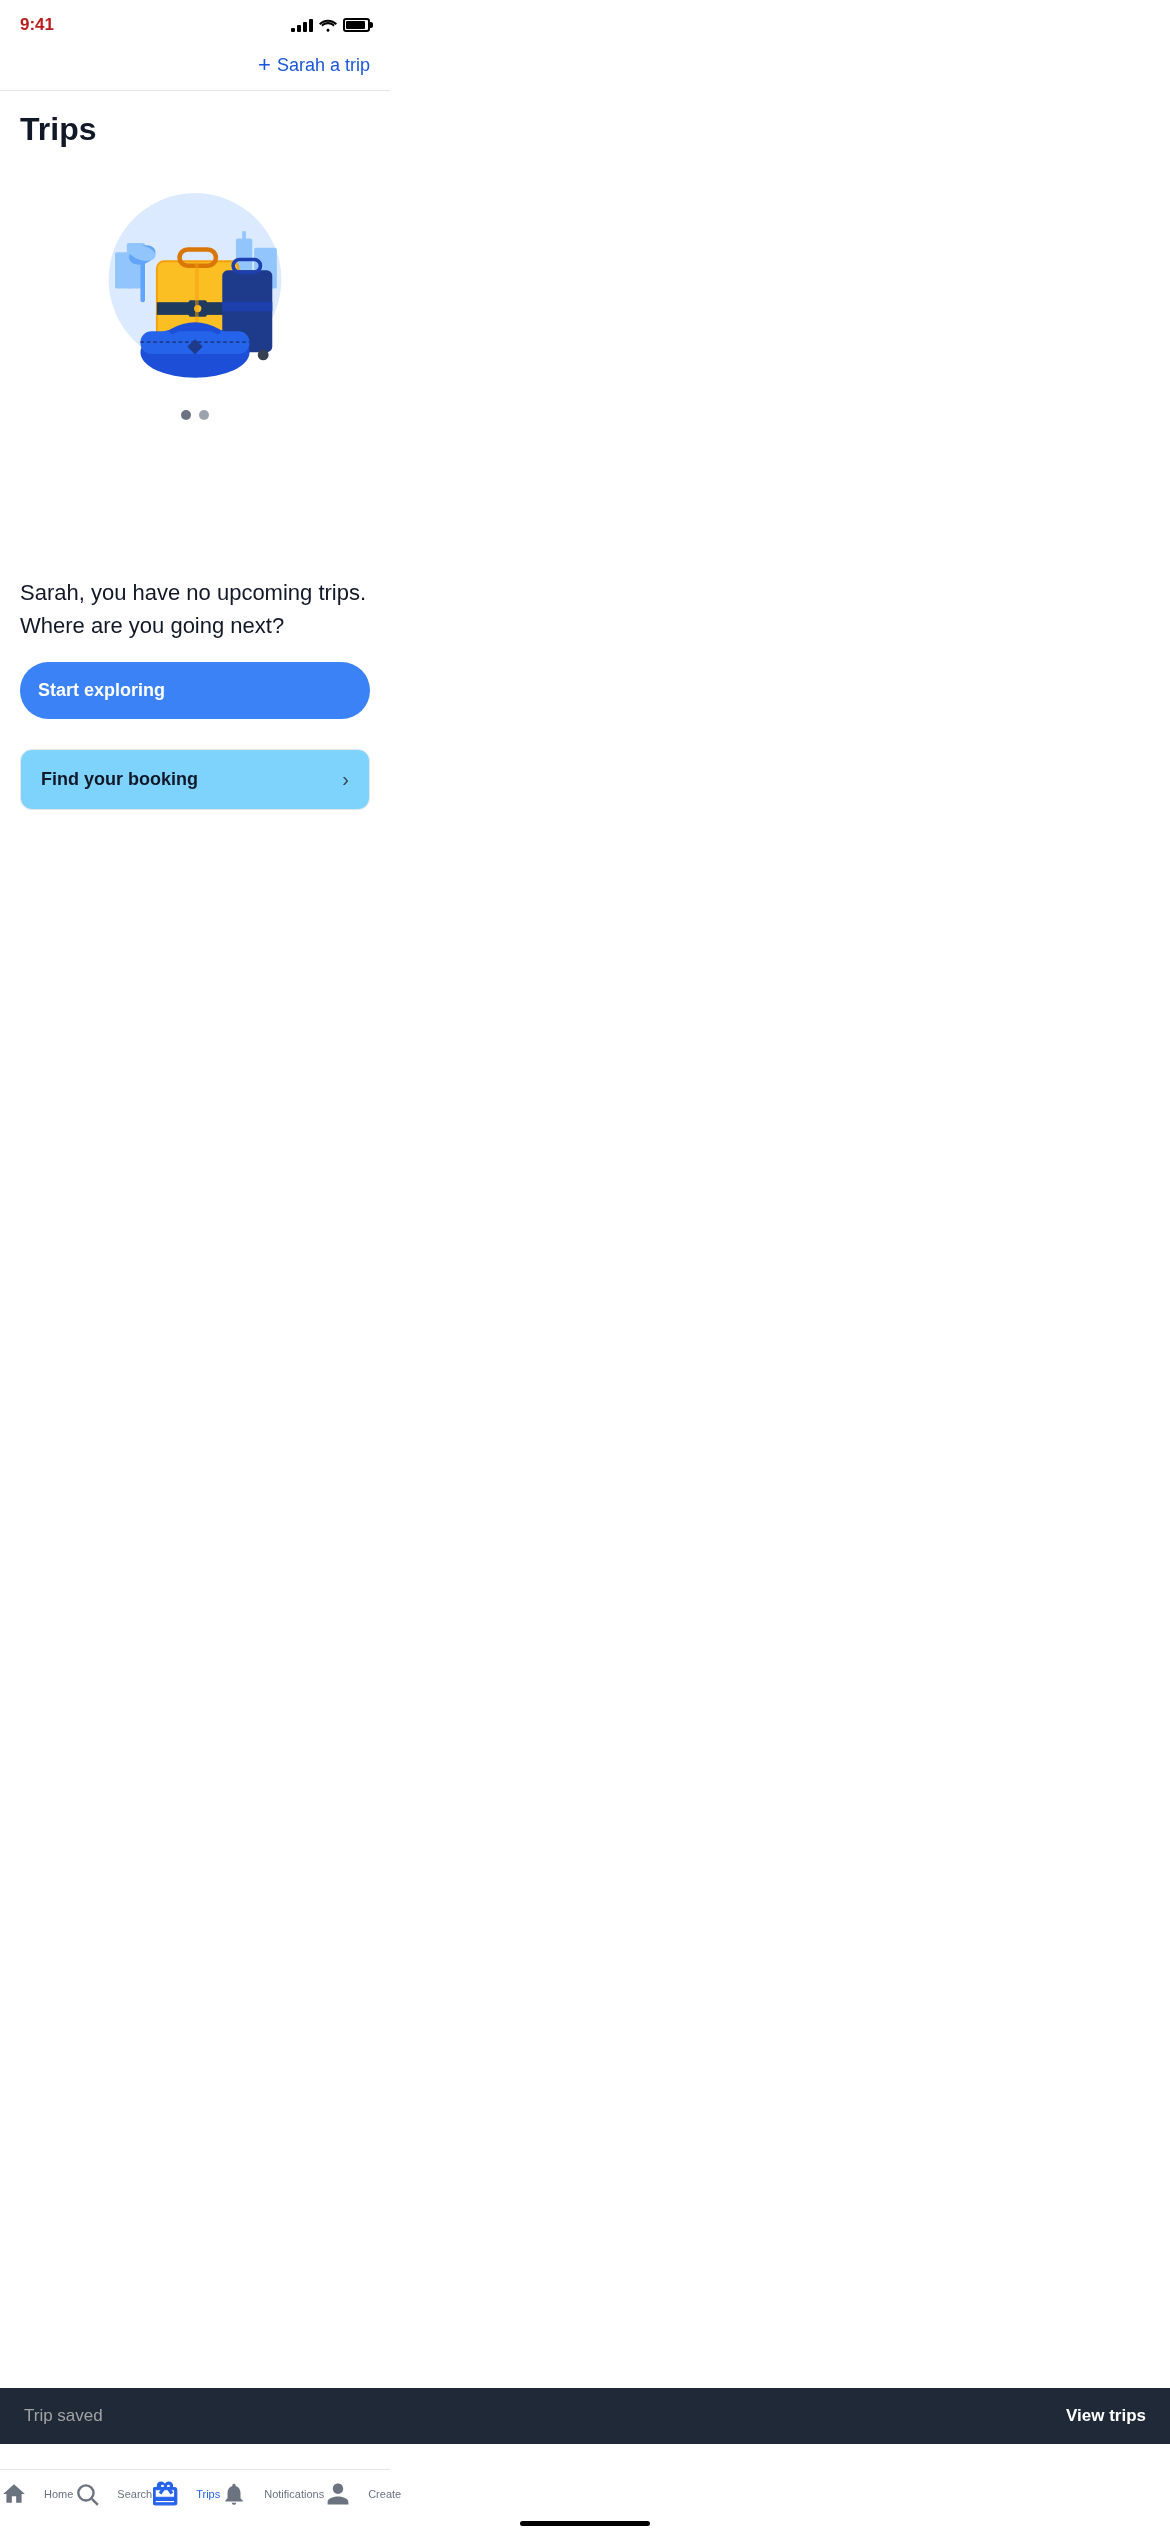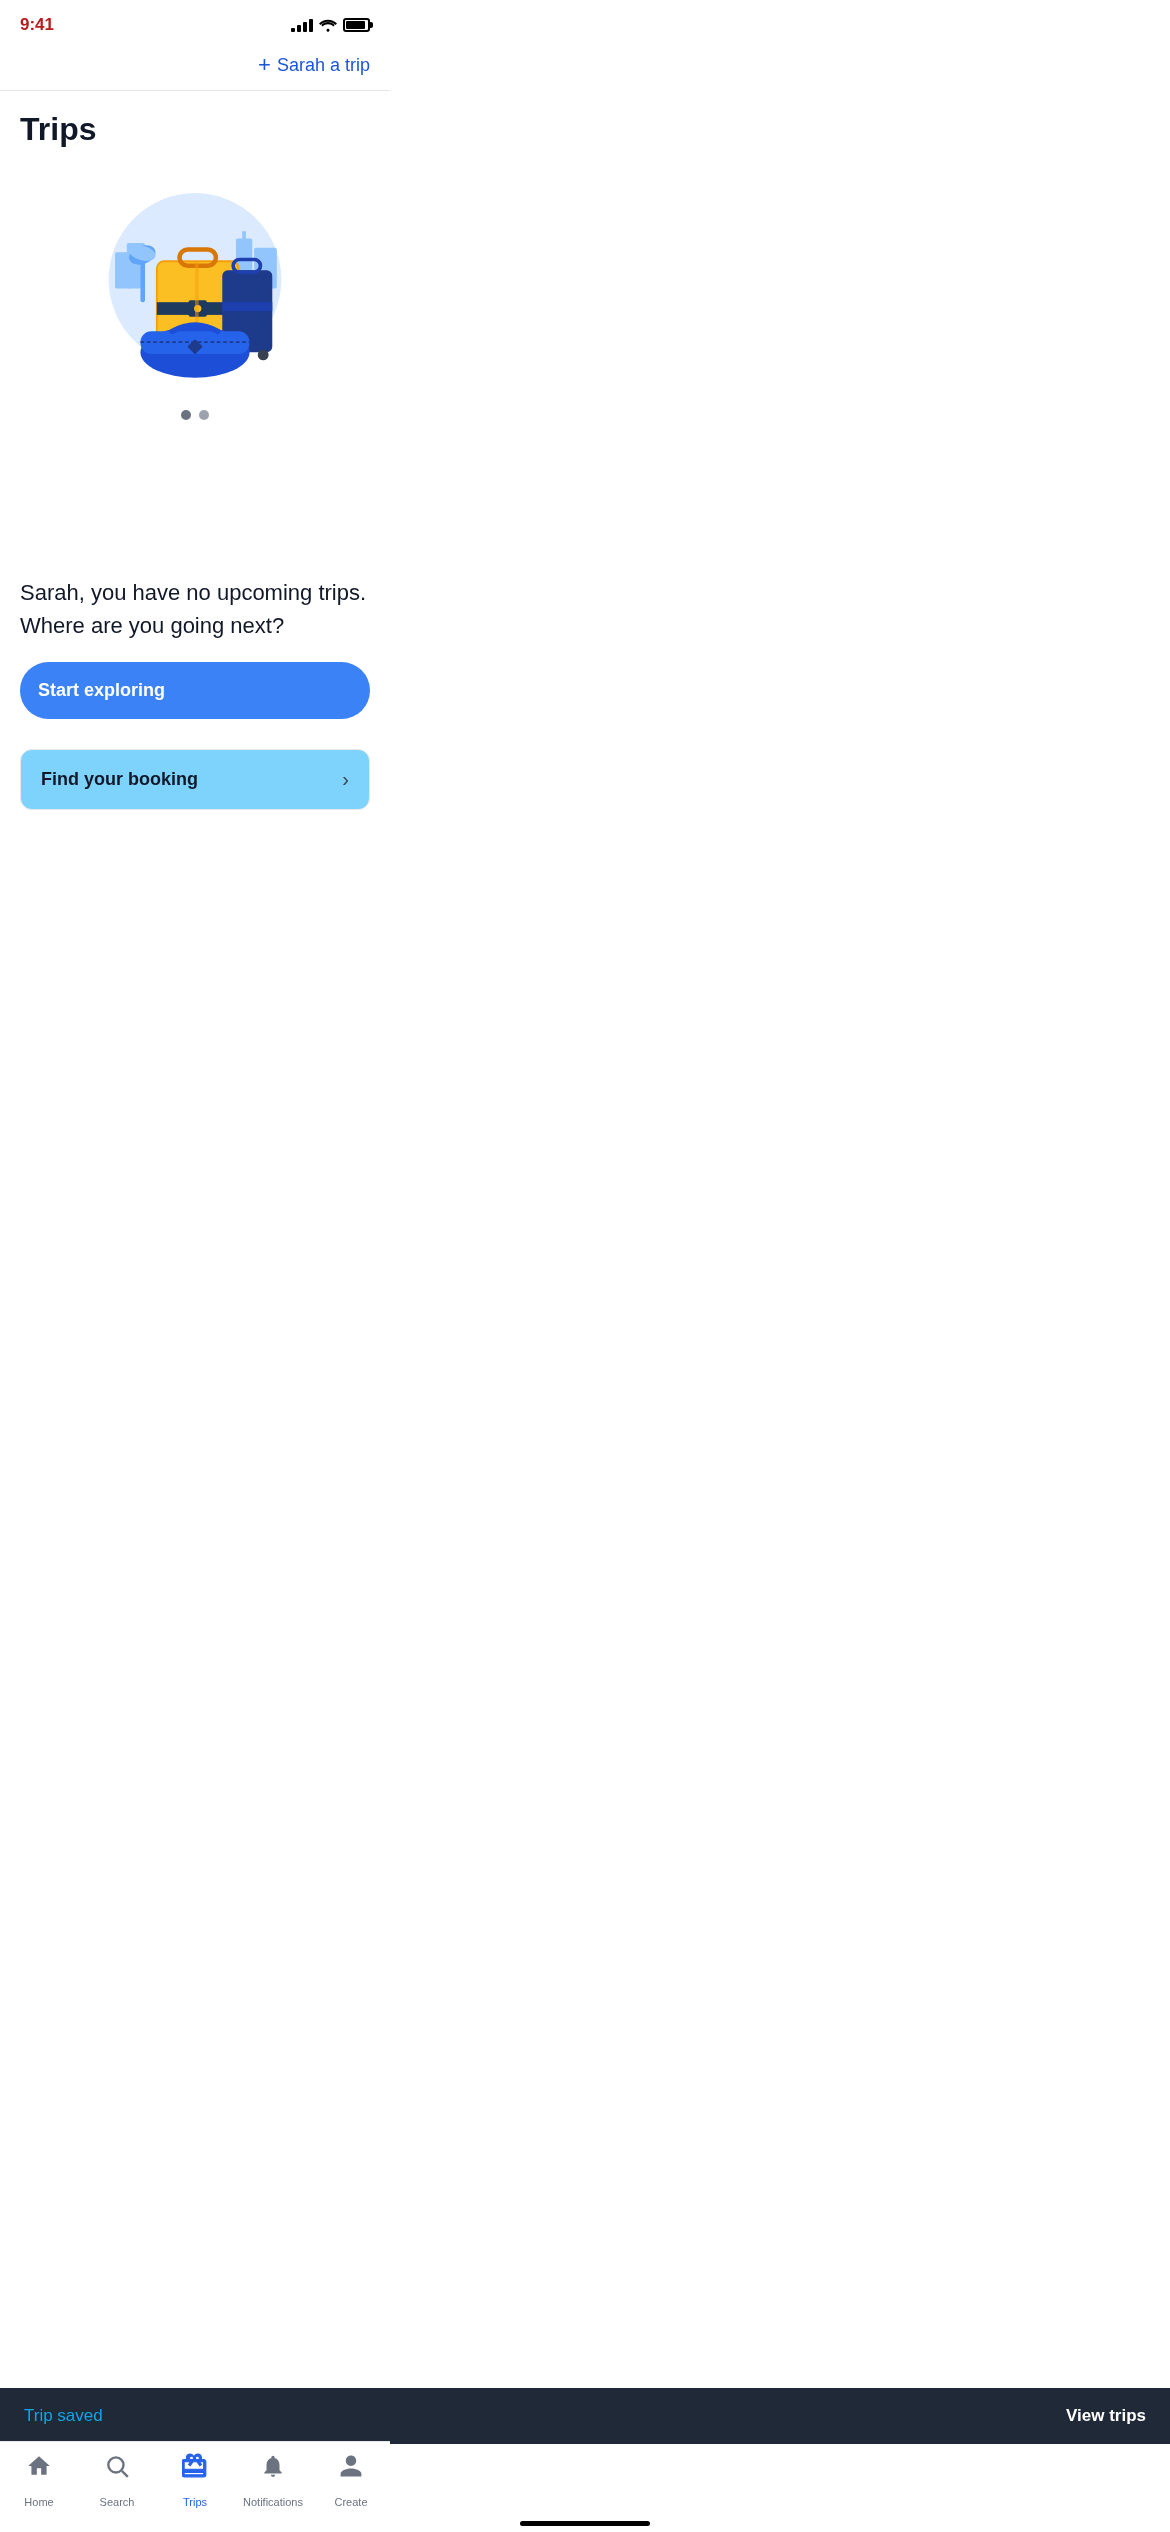--- a/index.html
+++ b/index.html
@@ -209,21 +209,21 @@
       left: 0;
       right: 0;
       background: #1f2937;
       display: flex;
       justify-content: space-between;
       align-items: center;
       padding: 18px 24px;
       z-index: 100;
     }
     .toast-message {
-      color: #0ea5e9;
+      color: #a3a3a3;
       font-size: 17px;
       font-weight: 500;
     }
     .toast-action {
       color: #ffffff;
       font-size: 17px;
       font-weight: 600;
       background: none;
       border: none;
       cursor: pointer;
@@ -239,21 +239,21 @@
       background: #ffffff;
       border-top: 1px solid #e5e7eb;
       display: flex;
       justify-content: space-around;
       align-items: center;
       padding: 10px 0 24px 0;
       z-index: 200;
     }
     .nav-item {
       display: flex;
-      flex-direction: column;
+      flex-direction: row;
       align-items: center;
       gap: 16px;
       cursor: pointer;
       flex: 1;
     }
     .nav-icon {
       width: 28px;
       height: 28px;
       display: flex;
       align-items: center;

